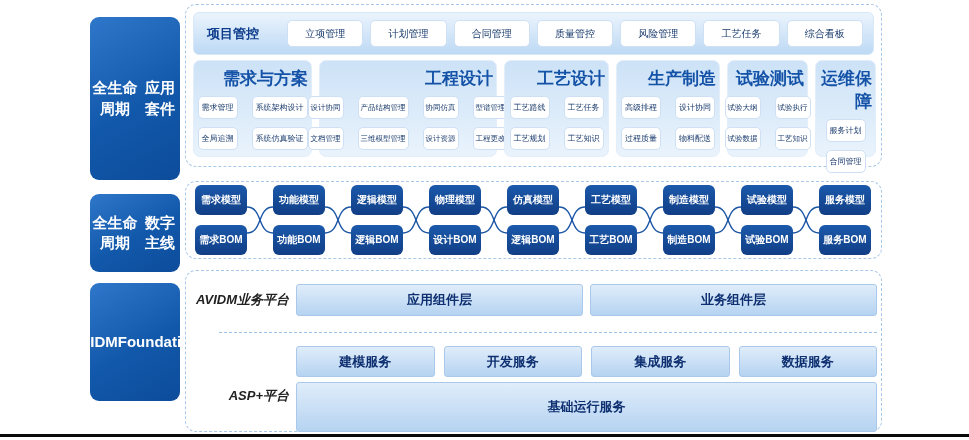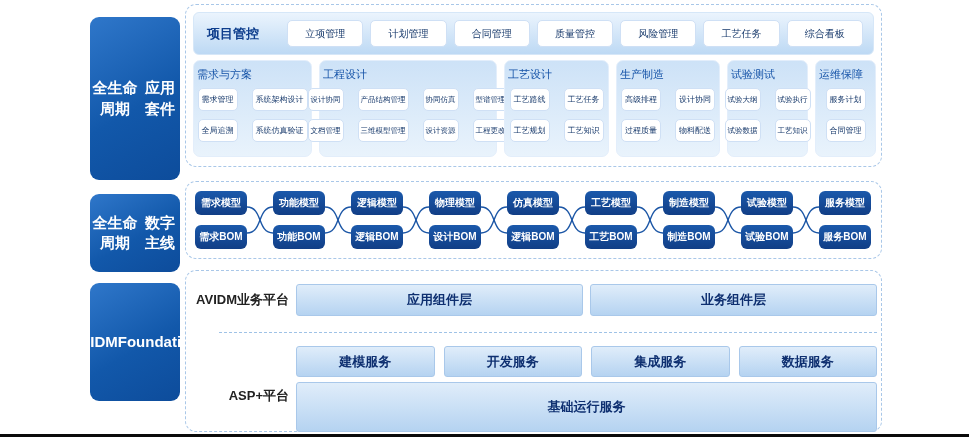--- a/index.html
+++ b/index.html
@@ -40,45 +40,45 @@
     font-size:10px;color:#17396b;white-space:nowrap;
   }
   .cols{margin:5px 7px 0 7px;display:flex;gap:7px;height:97px;}
   .col{
     box-sizing:border-box;border-radius:7px;border:1px solid #e3eefb;
     background:linear-gradient(180deg,#cde2f7 0%,#e9f3fc 100%);
     padding:2px 3px;display:flex;flex-direction:column;flex:none;
   }
   .cw-1{width:119px;} .cw-2{width:178px;} .cw-3{width:105px;}
   .cw-4{width:104px;} .cw-5{width:81px;}  .cw-6{width:61px;}
-  .col-title{text-align:left;font-size:11px;font-weight:normal;color:#1452a7;padding-top:4px;}
+  .col-title{text-align:right;font-size:17px;font-weight:bold;color:#1452a7;padding-top:4px;}
   .col-row{display:flex;justify-content:center;gap:14px;margin-top:6px;}
   .col-row + .col-row{margin-top:8px;}
   .col-btn{
     background:#fff;border:1px solid #cfe0f5;border-radius:5px;height:23px;
     box-sizing:border-box;display:flex;align-items:center;justify-content:center;
     font-size:8px;color:#17396b;white-space:nowrap;padding:0 3px;
   }
   .tight .col-btn{font-size:7.5px;padding:0 2px;}
 
   
   .thread-row{height:100%;display:flex;align-items:center;padding:0 9px;box-sizing:border-box;}
   .pair{width:52px;flex:none;display:flex;flex-direction:column;gap:10px;}
   .pill{
-    height:24px;border-radius:6px;color:#fff;font-weight:bold;font-size:10px;
+    height:30px;border-radius:6px;color:#fff;font-weight:bold;font-size:10px;
     background:linear-gradient(180deg,#1b59ab 0%,#113e86 100%);
     display:flex;align-items:center;justify-content:center;white-space:nowrap;
   }
   .connector{width:26px;height:52px;flex:none;}
   .connector svg{display:block;}
 
   
   .f-row1{display:flex;align-items:center;margin:13px 4px 0 0;height:32px;}
   .f-label{width:110px;flex:none;text-align:right;padding-right:7px;box-sizing:border-box;
-           font-weight:bold;font-size:13px;color:#222;}
+           font-weight:bold;font-size:13px;color:#222;font-style:italic;}
   .f-boxes{flex:1;display:flex;gap:7px;height:100%;}
   .f-box{
     flex:1;background:linear-gradient(180deg,#e0edfa 0%,#b5d3f1 100%);
     border:1px solid #a9c8ea;border-radius:3px;box-sizing:border-box;
     display:flex;align-items:center;justify-content:center;
     font-weight:bold;font-size:13px;color:#0e2f70;
   }
   .f-divider{margin:16px 4px 0 33px;border-top:1px dashed #9fc2e6;height:0;}
   .f-row2{display:flex;margin:13px 4px 0 0;}
   .f-label.asp{align-self:flex-end;margin-bottom:27px;}

